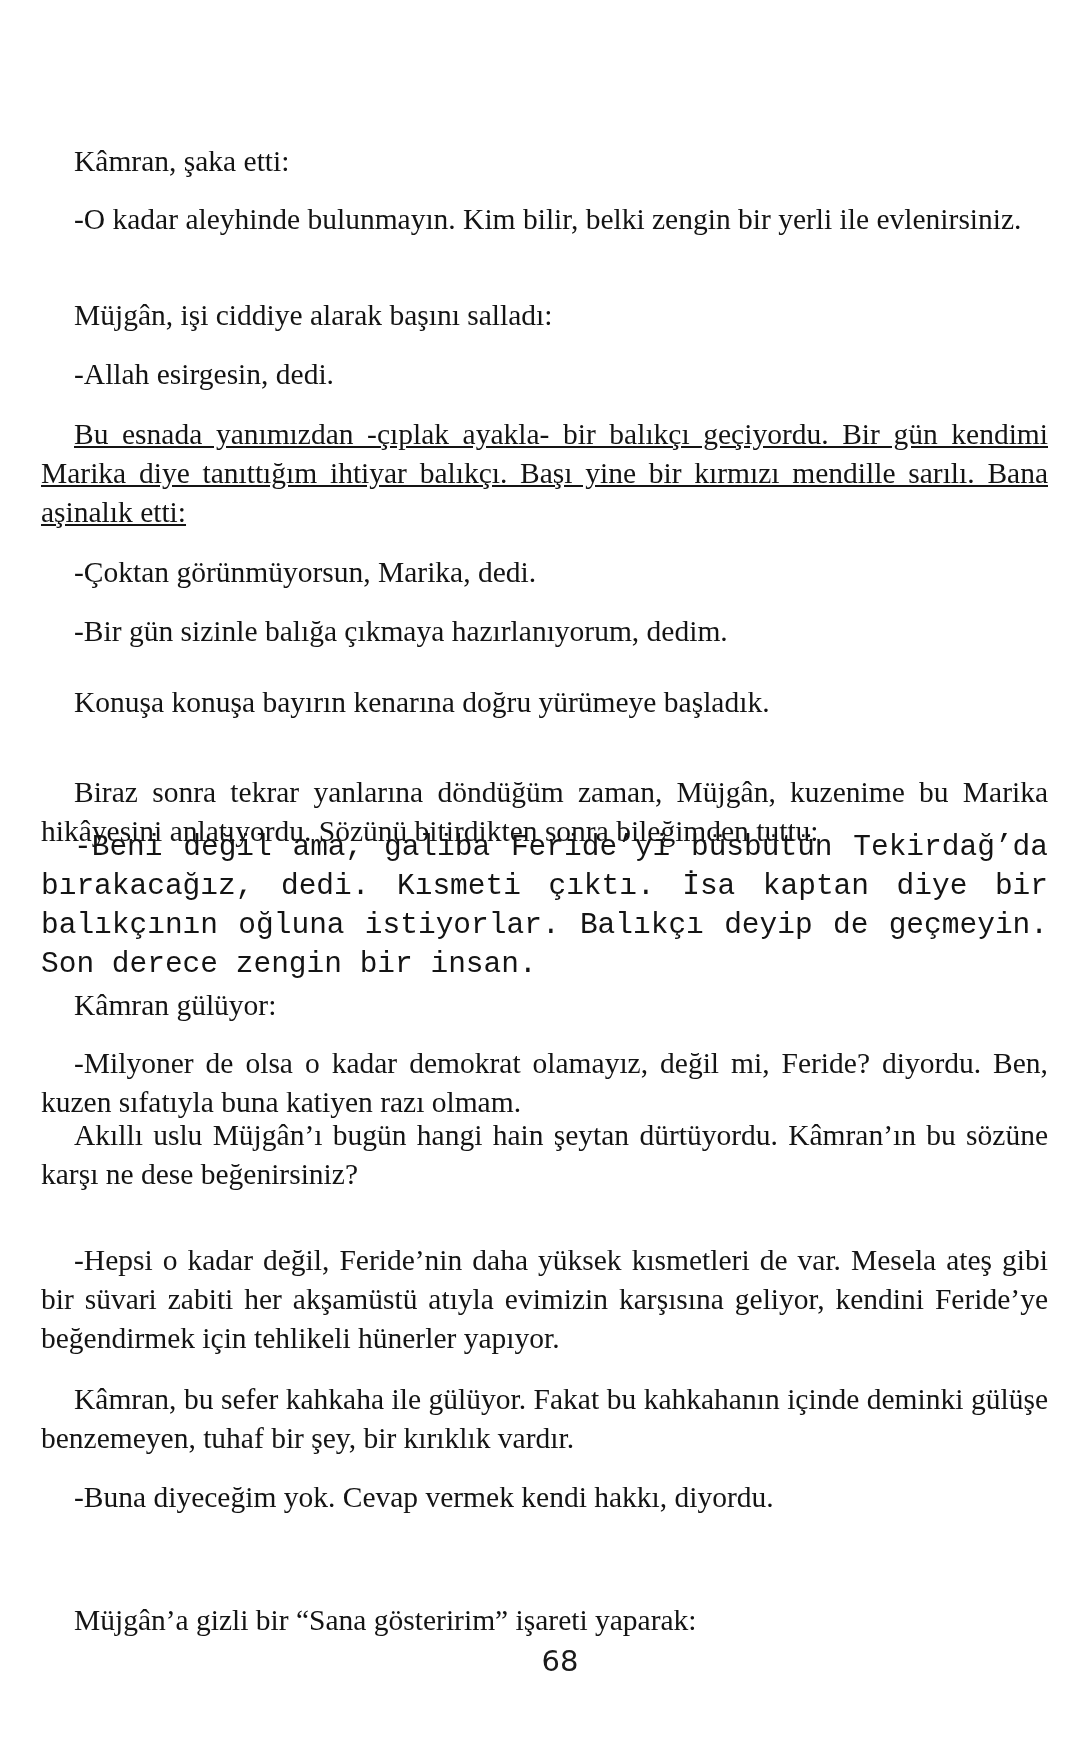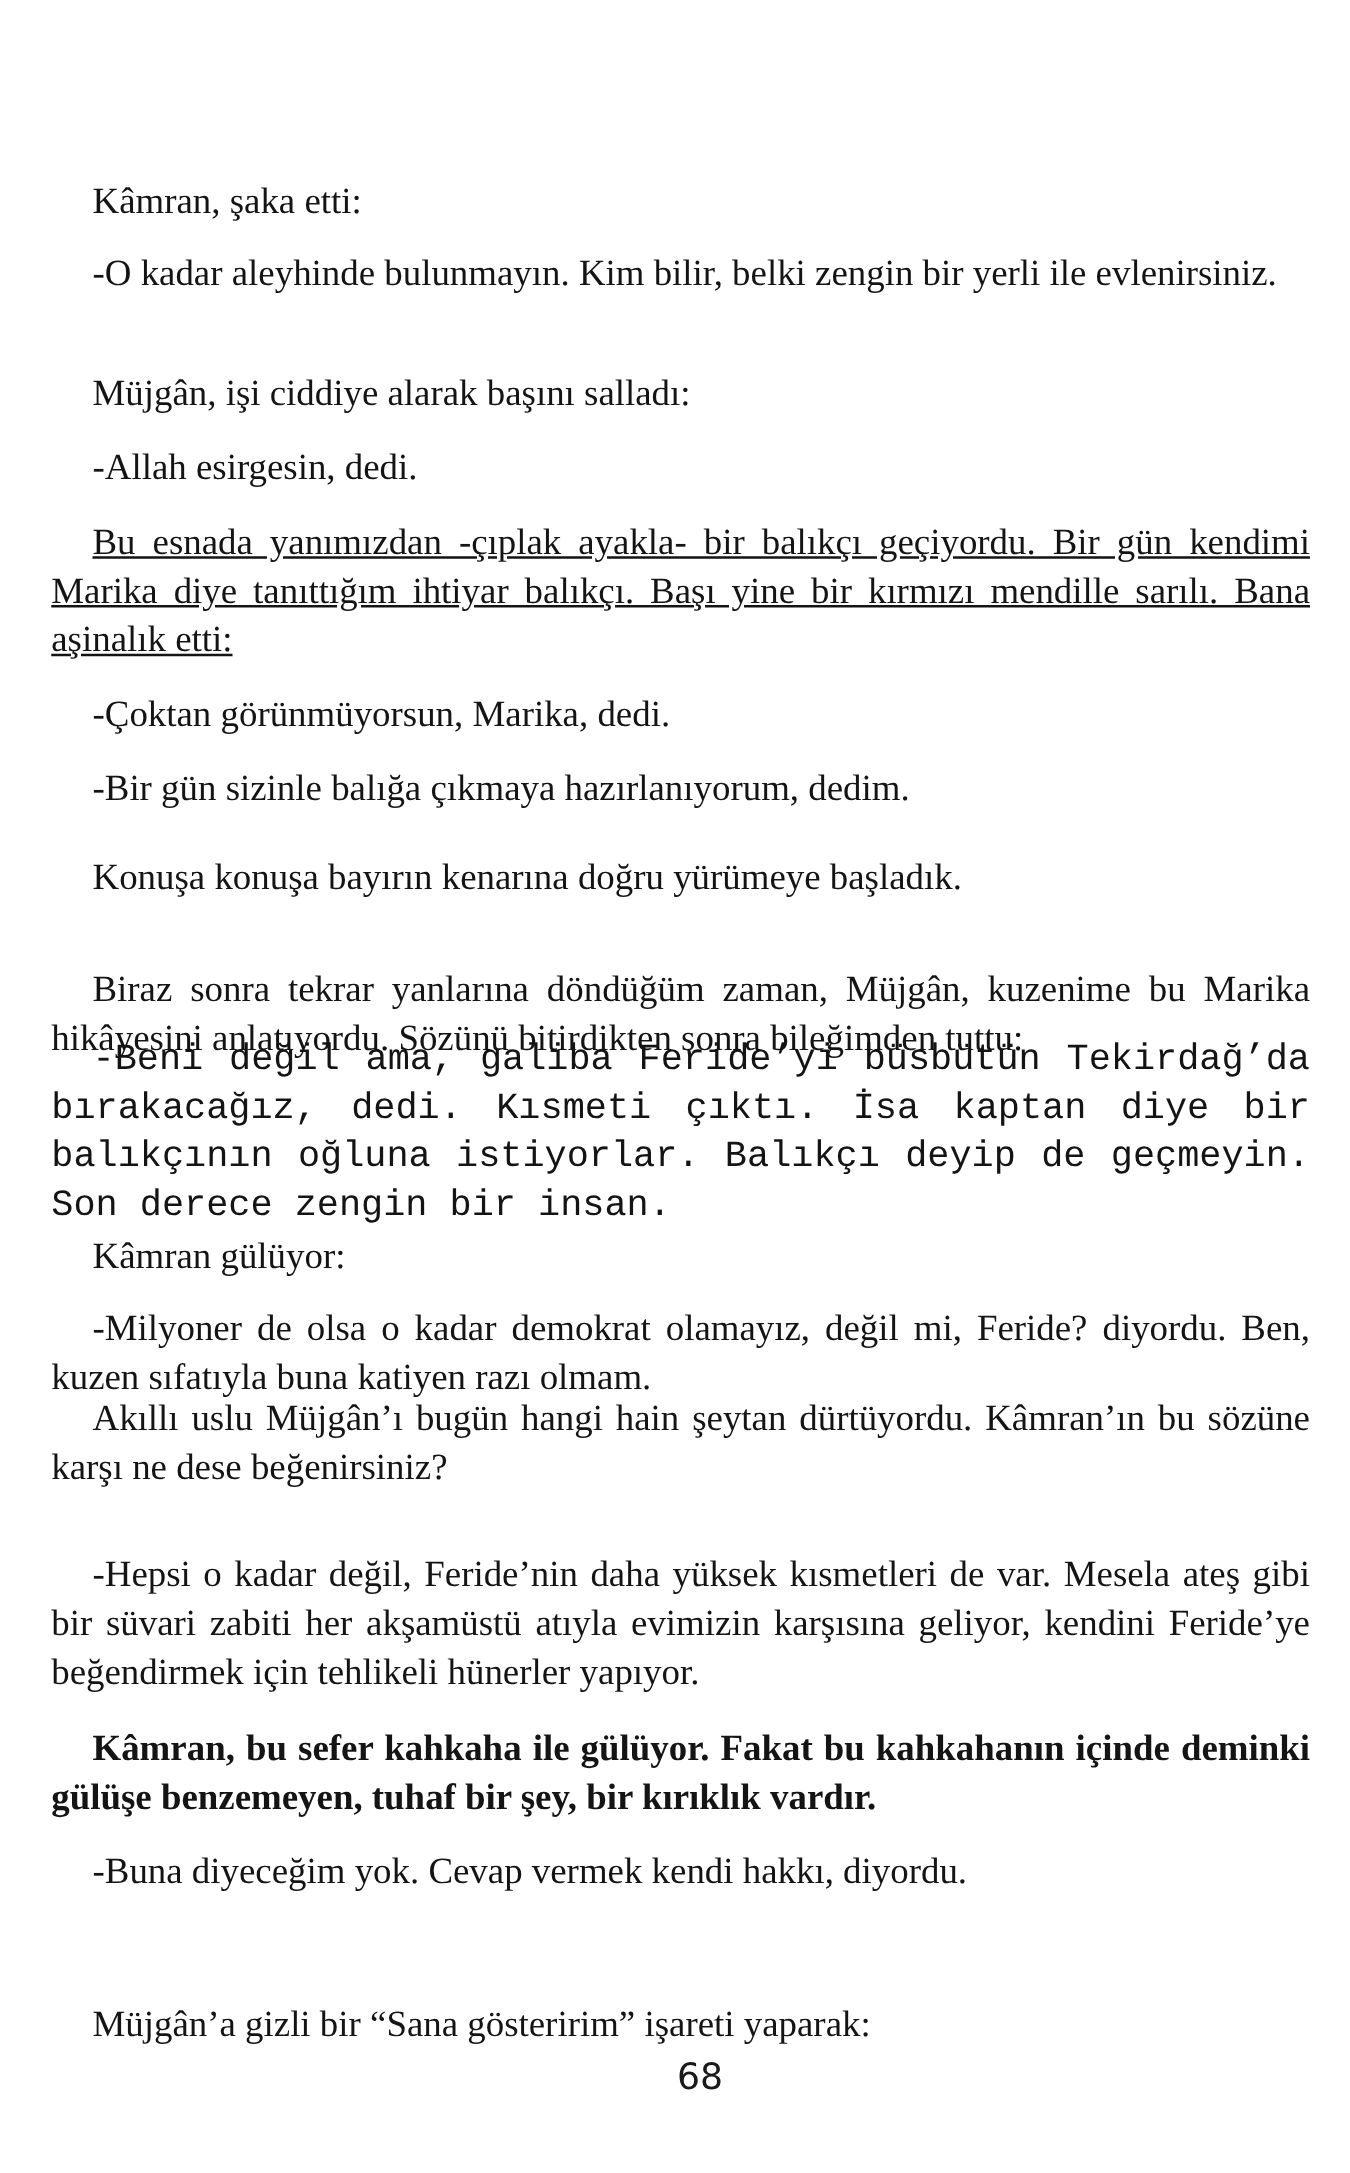--- a/index.html
+++ b/index.html
@@ -66,18 +66,18 @@
     <p class="para" style="top:415px;text-decoration:underline;">Bu esnada yanımızdan -çıplak ayakla- bir balıkçı geçiyordu. Bir gün kendimi Marika diye tanıttığım ihtiyar balıkçı. Başı yine bir kırmızı mendille sarılı. Bana aşinalık etti:</p>
     <p class="para" style="top:553px;">-Çoktan görünmüyorsun, Marika, dedi.</p>
     <p class="para" style="top:612px;">-Bir gün sizinle balığa çıkmaya hazırlanıyorum, dedim.</p>
     <p class="para" style="top:671px;margin-top:12px;">Konuşa konuşa bayırın kenarına doğru yürümeye başladık.</p>
     <p class="para" style="top:730px;margin-top:43px;">Biraz sonra tekrar yanlarına döndüğüm zaman, Müjgân, kuzenime bu Marika hikâyesini anlatıyordu. Sözünü bitirdikten sonra bileğimden tuttu:</p>
     <p class="para" style="top:828px;font-family:Liberation Mono, monospace;">-Beni değil ama, galiba Feride’yi büsbütün Tekirdağ’da bırakacağız, dedi. Kısmeti çıktı. İsa kaptan diye bir balıkçının oğluna istiyorlar. Balıkçı deyip de geçmeyin. Son derece zengin bir insan.</p>
     <p class="para" style="top:986px;">Kâmran gülüyor:</p>
     <p class="para" style="top:1044px;">-Milyoner de olsa o kadar demokrat olamayız, değil mi, Feride? diyordu. Ben, kuzen sıfatıyla buna katiyen razı olmam.</p>
     <p class="para" style="top:1086px;margin-top:30px;">Akıllı uslu Müjgân’ı bugün hangi hain şeytan dürtüyordu. Kâmran’ın bu sözüne karşı ne dese beğenirsiniz?</p>
     <p class="para" style="top:1241px;">-Hepsi o kadar değil, Feride’nin daha yüksek kısmetleri de var. Mesela ateş gibi bir süvari zabiti her akşamüstü atıyla evimizin karşısına geliyor, kendini Feride’ye beğendirmek için tehlikeli hünerler yapıyor.</p>
-    <p class="para" style="top:1380px;font-weight:bold;">Kâmran, bu sefer kahkaha ile gülüyor. Fakat bu kahkahanın içinde deminki gülüşe benzemeyen, tuhaf bir şey, bir kırıklık vardır.</p>
+    <p class="para" style="top:1380px;">Kâmran, bu sefer kahkaha ile gülüyor. Fakat bu kahkahanın içinde deminki gülüşe benzemeyen, tuhaf bir şey, bir kırıklık vardır.</p>
     <p class="para" style="top:1478px;">-Buna diyeceğim yok. Cevap vermek kendi hakkı, diyordu.</p>
     <p class="para" style="top:1601px;">Müjgân’a gizli bir “Sana gösteririm” işareti yaparak:</p>
   </div>
   <div class="page-number">68</div>
 </div>
 
 </body></html>

